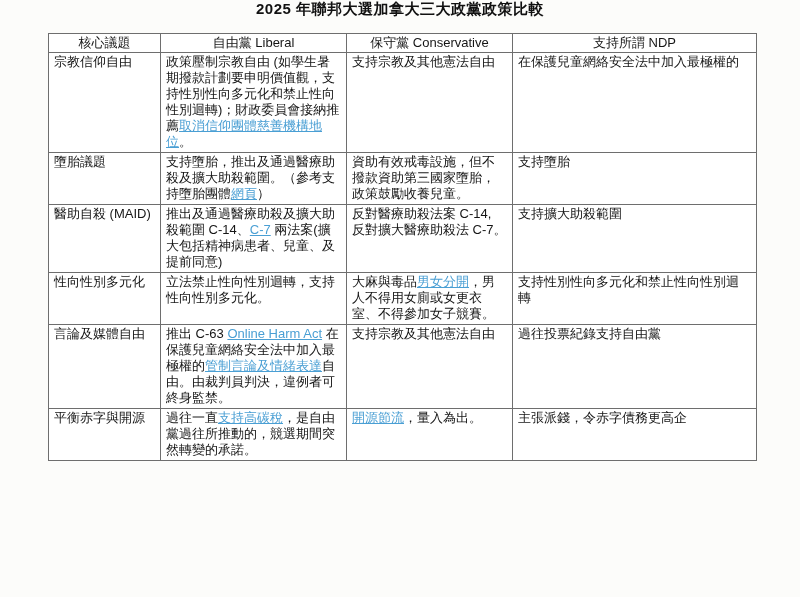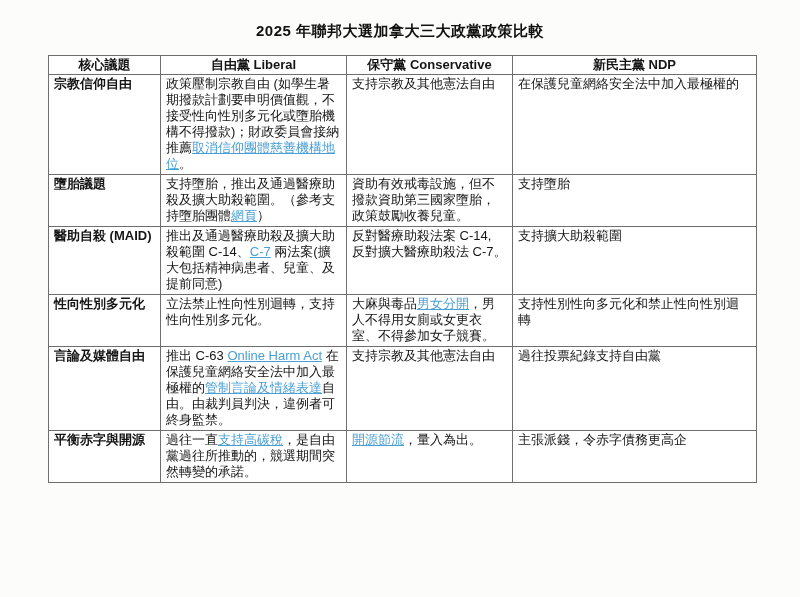--- a/index.html
+++ b/index.html
@@ -7,21 +7,20 @@
     padding: 0;
     background: #f6f5f2;
     font-family: "Liberation Sans", "DejaVu Sans", sans-serif;
   }
   .page {
     position: relative;
     width: 800px;
     height: 597px;
     background: #fcfcfa;
     box-sizing: border-box;
-    padding-top: 22px;
     overflow: hidden;
   }
   .title {
     text-align: center;
     font-size: 15px;
     font-weight: bold;
     color: #111;
     letter-spacing: 0.5px;
   }
   table.policy {
@@ -36,27 +35,27 @@
     border: 1px solid #6e6e6e;
     padding: 1px 5px 2px 5px;
     vertical-align: top;
     font-size: 13px;
     line-height: 16px;
     color: #151515;
     word-break: break-word;
   }
   table.policy th {
     text-align: center;
-    font-weight: bold;
+    font-weight: normal;
     padding: 1px 2px;
     white-space: nowrap;
     overflow: hidden;
   }
   td.topic {
-    font-weight: bold;
+    font-weight: normal;
   }
   a.plink {
     color: #4a9fd4;
     text-decoration: underline;
     cursor: pointer;
   }
 </style>
 </head>
 <body>
 
@@ -68,27 +67,27 @@
       <col style="width:112px">
       <col style="width:186px">
       <col style="width:166px">
       <col style="width:244px">
     </colgroup>
     <thead>
       <tr>
           <th>核心議題</th>
           <th>自由黨 Liberal</th>
           <th>保守黨 Conservative</th>
-          <th>新民主黨 NDP</th>
+          <th>支持所謂 NDP</th>
         </tr>
     </thead>
     <tbody>
         <tr>
           <td class="topic">宗教信仰自由</td>
-          <td><span>政策壓制宗教自由 (如學生暑期撥款計劃要申明價值觀，不接受性向性別多元化或墮胎機構不得撥款)；財政委員會接納推薦</span><a class="plink" href="#">取消信仰團體慈善機構地位</a><span>。</span></td>
+          <td><span>政策壓制宗教自由 (如學生暑期撥款計劃要申明價值觀，支持性別性向多元化和禁止性向性別迴轉)；財政委員會接納推薦</span><a class="plink" href="#">取消信仰團體慈善機構地位</a><span>。</span></td>
           <td><span>支持宗教及其他憲法自由</span></td>
           <td><span>在保護兒童網絡安全法中加入最極權的</span></td>
         </tr>
         <tr>
           <td class="topic">墮胎議題</td>
           <td><span>支持墮胎，推出及通過醫療助殺及擴大助殺範圍。（參考支持墮胎團體</span><a class="plink" href="#">網頁</a><span>）</span></td>
           <td><span>資助有效戒毒設施，但不撥款資助第三國家墮胎，政策鼓勵收養兒童。</span></td>
           <td><span>支持墮胎</span></td>
         </tr>
         <tr>

